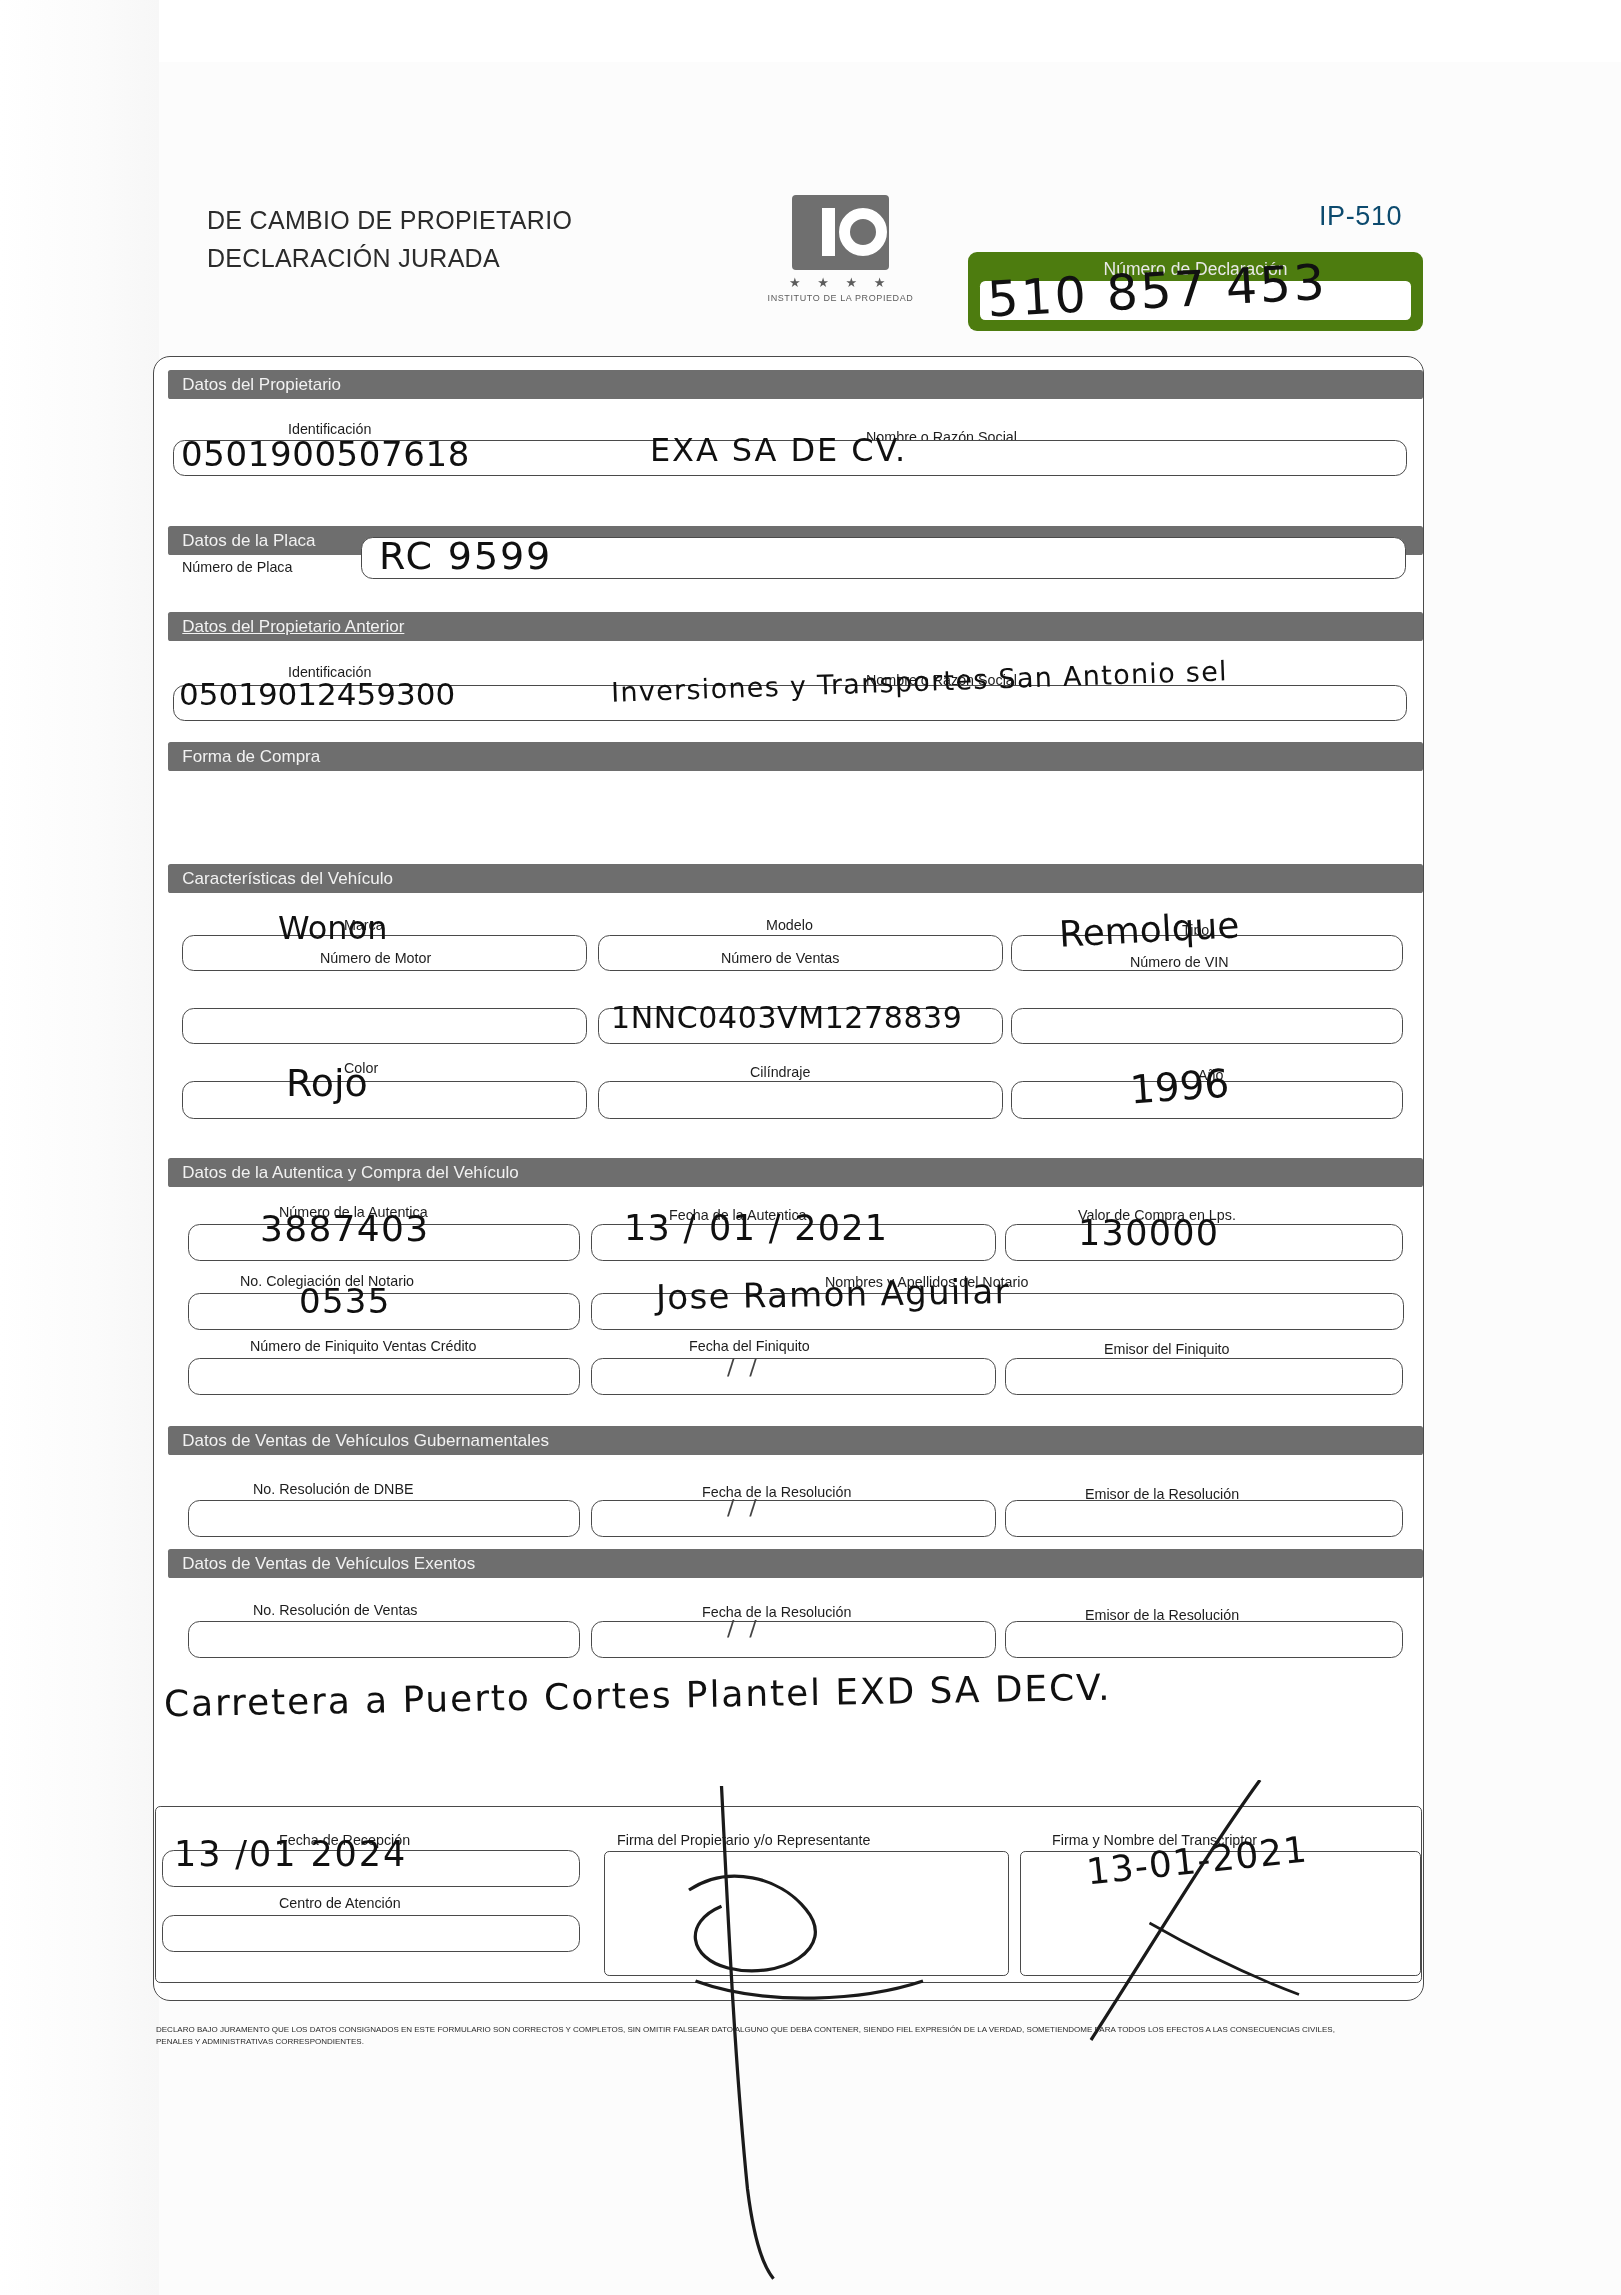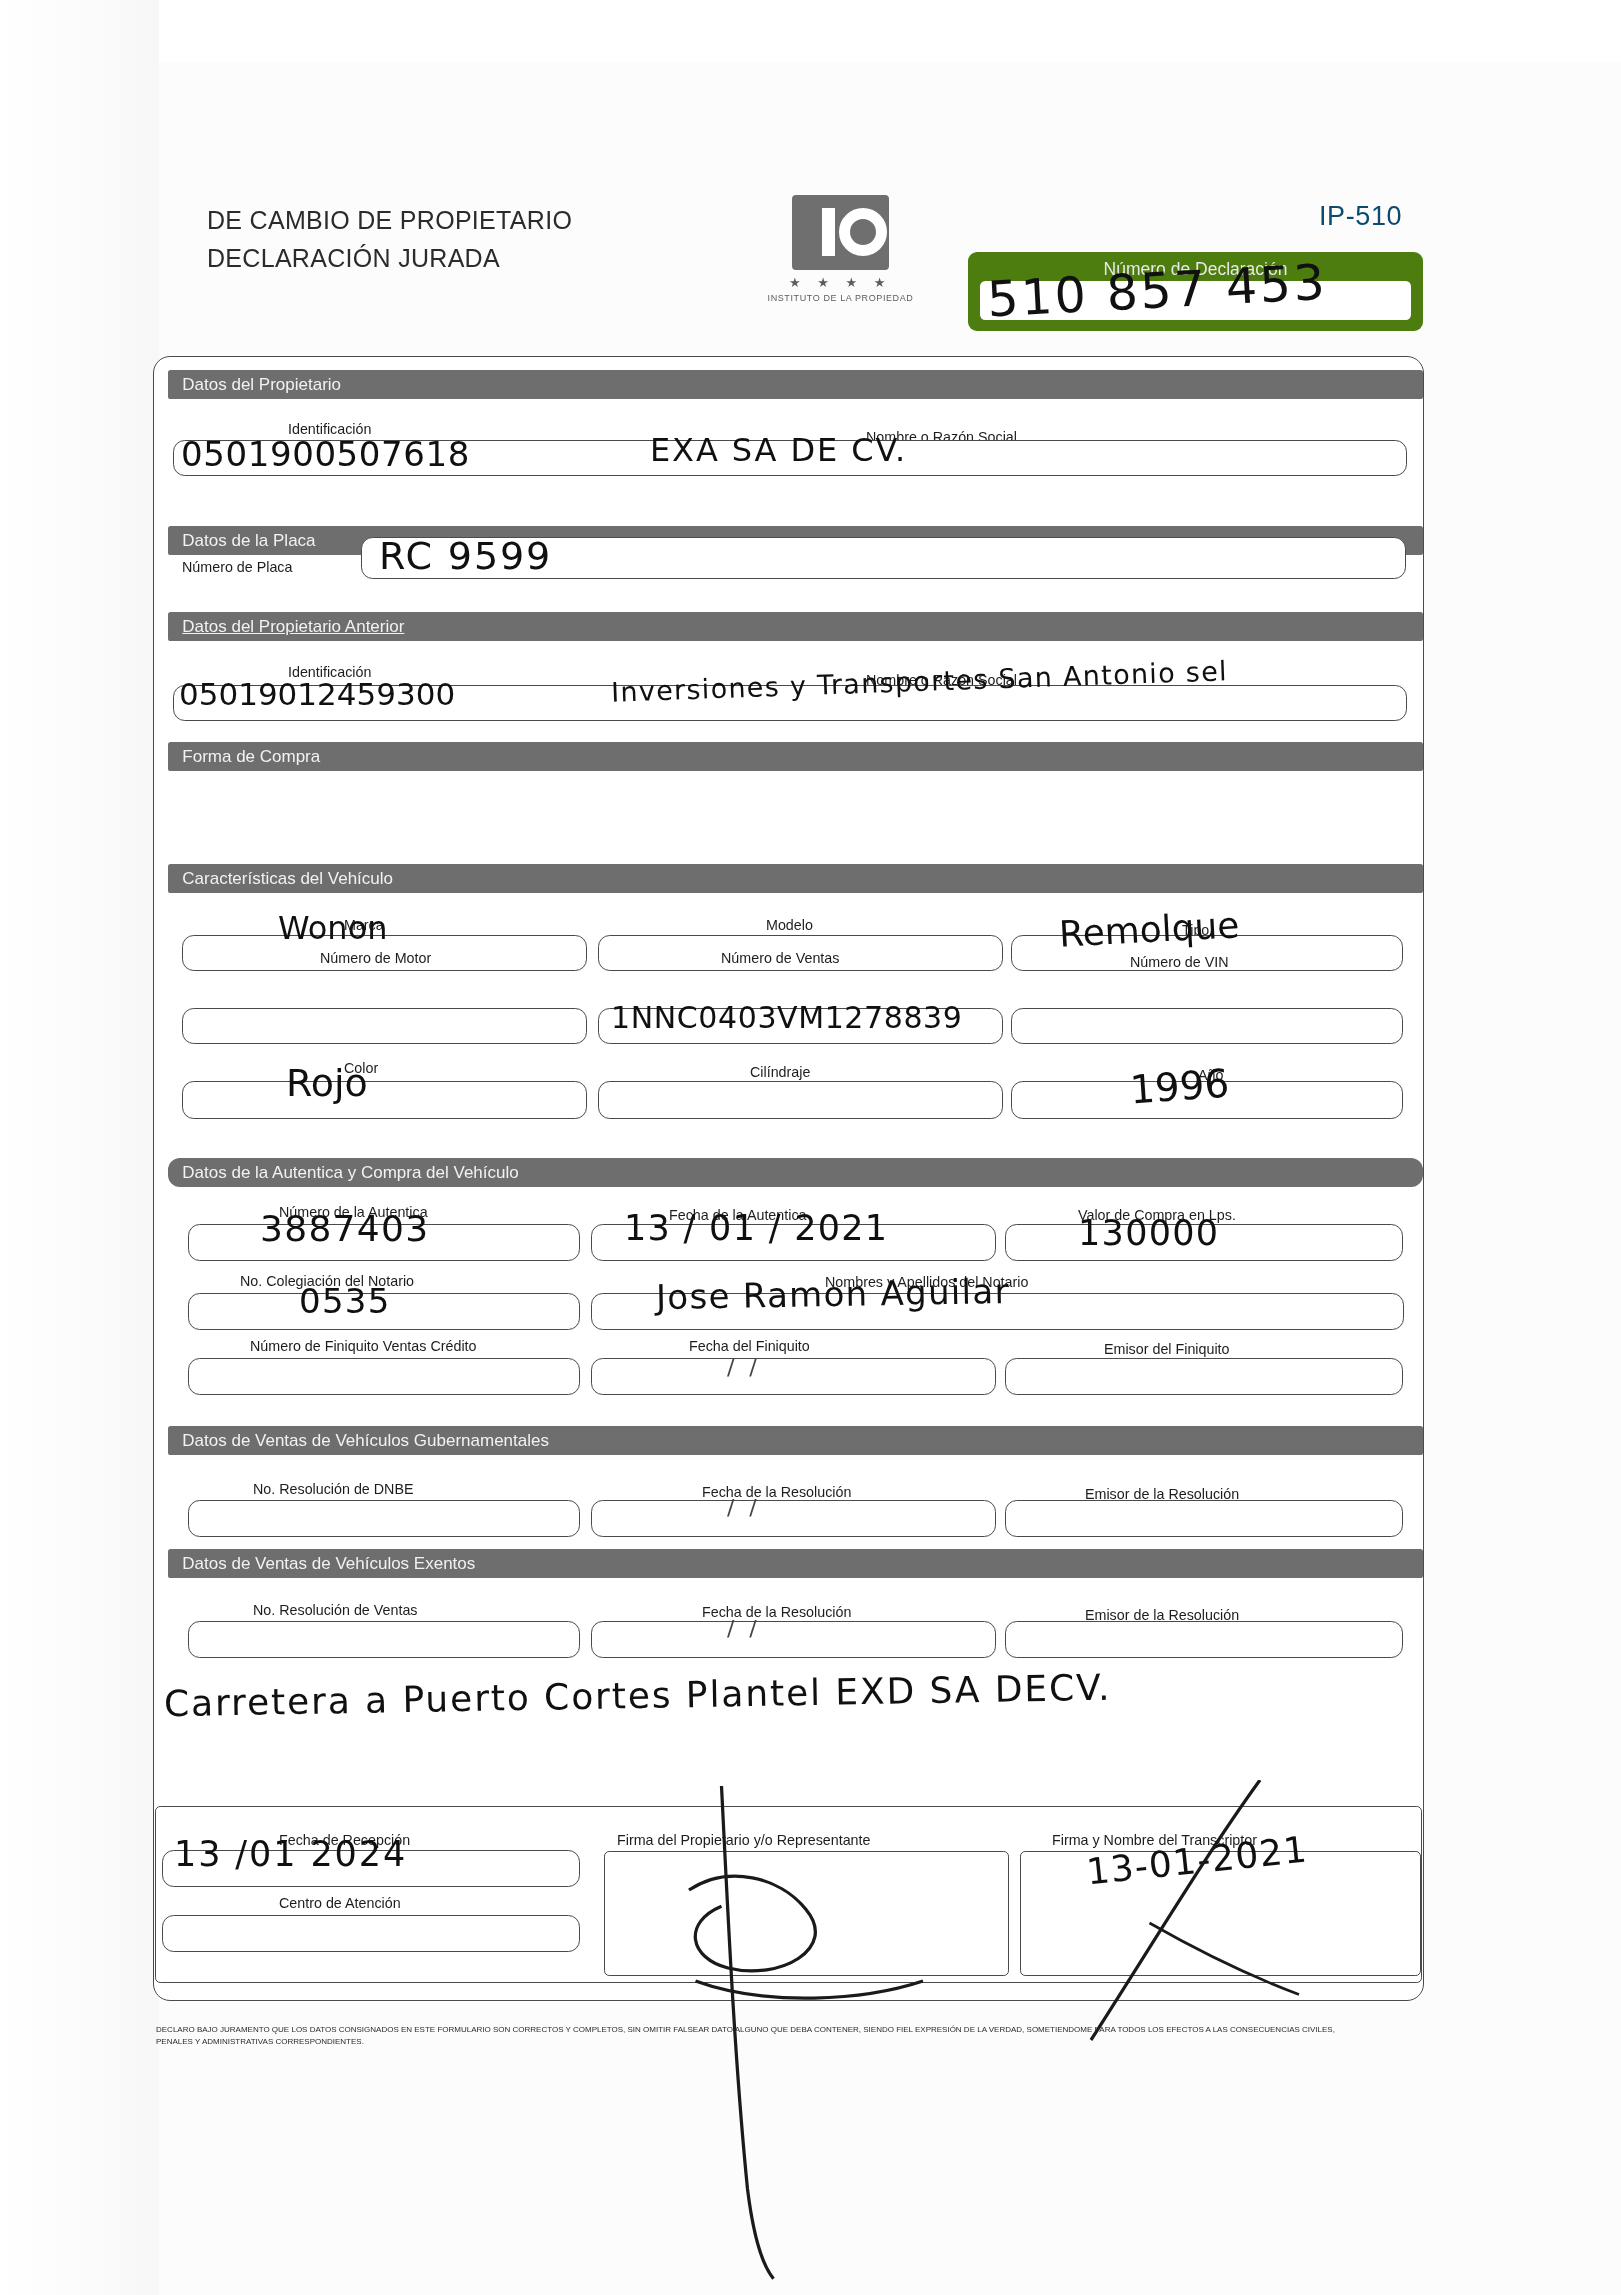--- a/index.html
+++ b/index.html
@@ -275,21 +275,21 @@
 
   <div class="flabel" style="left:344px; top:1060px;">Color</div>
   <div class="flabel" style="left:750px; top:1064px;">Cilíndraje</div>
   <div class="flabel" style="left:1198px; top:1067px;">Año</div>
   <div class="fieldbox" style="left:182px; top:1081px; width:403px; height:36px;"></div>
   <div class="fieldbox" style="left:598px; top:1081px; width:403px; height:36px;"></div>
   <div class="fieldbox" style="left:1011px; top:1081px; width:390px; height:36px;"></div>
   <div class="hand" style="left:286px; top:1061px; font-size:38px;">Rojo</div>
   <div class="hand" style="left:1130px; top:1064px; font-size:39px; transform:rotate(-4deg);">1996</div>
 
-  <div class="bar" style="left:168px; top:1158px; width:1241px;border-radius:12px;">Datos de la Autentica y Compra del Vehículo</div>
+  <div class="bar" style="left:168px; top:1158px; width:1241px;">Datos de la Autentica y Compra del Vehículo</div>
 
   <div class="flabel" style="left:279px; top:1204px;">Número de la Autentica</div>
   <div class="flabel" style="left:669px; top:1207px;">Fecha de la Autentica</div>
   <div class="flabel" style="left:1078px; top:1207px;">Valor de Compra en Lps.</div>
   <div class="fieldbox" style="left:188px; top:1224px; width:390px; height:35px;"></div>
   <div class="fieldbox" style="left:591px; top:1224px; width:403px; height:35px;"></div>
   <div class="fieldbox" style="left:1005px; top:1224px; width:396px; height:35px;"></div>
   <div class="hand" style="left:260px; top:1208px; font-size:36px; letter-spacing:1.3px;">3887403</div>
   <div class="hand" style="left:624px; top:1208px; font-size:35px; letter-spacing:1.3px;">13 / 01 / 2021</div>
   <div class="hand" style="left:1078px; top:1213px; font-size:35px; letter-spacing:1.3px;">130000</div>

